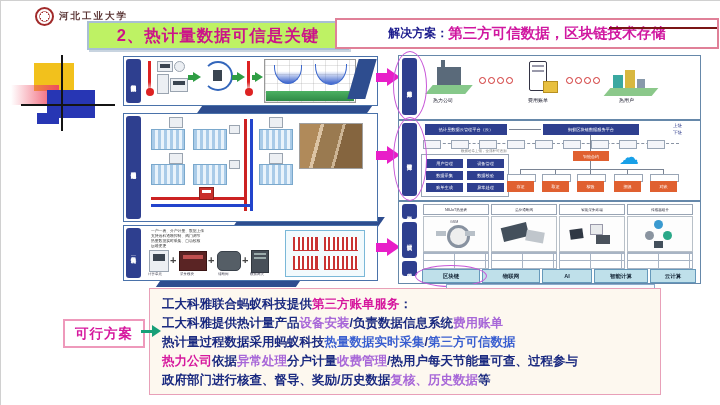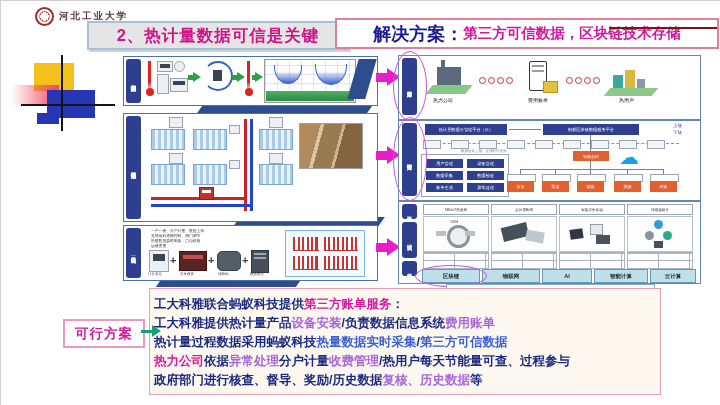--- a/index.html
+++ b/index.html
@@ -2,24 +2,24 @@
 <html><head>
 <meta charset="utf-8">
 <style>
   html,body{margin:0;padding:0;background:#e8e8e8;font-family:"Liberation Sans",sans-serif;}
   .slide{position:relative;width:720px;height:405px;background:#ffffff;border:1px solid #d0d0d0;overflow:hidden;margin:0 auto;}
   .abs{position:absolute;}
   
   .ulogo{left:34px;top:6px;display:flex;align-items:center;gap:5px;}
   .uring{width:15px;height:15px;border:2px solid #a12a2a;border-radius:50%;background:radial-gradient(circle,#fff 40%,#a12a2a 42%,#fff 55%);}
   .utext{font-family:"Liberation Serif",serif;font-size:9.5px;color:#5a3535;letter-spacing:2px;font-weight:bold;}
-  .titlebox{left:86px;top:20px;width:258px;height:25px;border:2px solid #a8bfd4;box-shadow:2px 2px 0 #c8d4e0;display:flex;align-items:center;justify-content:center;background:#e5e5e5;}
+  .titlebox{left:86px;top:20px;width:258px;height:25px;border:2px solid #a8bfd4;box-shadow:2px 2px 0 #c8d4e0;display:flex;align-items:center;justify-content:center;background:#bef264;}
   .titlebox span{font-size:16.5px;font-weight:bold;color:#cc1488;letter-spacing:1px;}
   .solbox{left:334px;top:17px;width:380px;height:27px;border:2px solid #e08098;display:flex;align-items:center;justify-content:center;background:#fff;white-space:nowrap;}
-  .sol-l{font-size:18px;font-weight:bold;color:#1a1a8c;}
+  .sol-l{font-size:12px;font-weight:bold;color:#1a1a8c;}
   .sol-t{font-size:14.5px;font-weight:bold;color:#d018a0;}
   .clogo{left:636px;top:3px;display:flex;align-items:flex-start;gap:4px;}
   .cring{width:16px;height:16px;border-radius:50%;background:radial-gradient(circle at 40% 40%,#fff 25%,#c01818 28%);border:1px solid #901010;}
   .ctext{font-size:11px;font-weight:bold;color:#c01818;letter-spacing:2px;line-height:12px;}
   .csub{width:52px;height:2px;background:#901010;margin-top:2px;}
   .csub2{width:52px;height:1px;background:#b05050;margin-top:1px;}
   .redline{left:608px;top:26px;width:108px;height:2px;background:#7a1515;}
   
   .dec-y{left:33px;top:62px;width:40px;height:28px;background:#f2c11c;}
   .dec-p{left:10px;top:84px;width:48px;height:20px;background:linear-gradient(to left,#ee4a62,rgba(255,255,255,0));}
@@ -64,21 +64,21 @@
   .cap{border:1px solid #99a5b5;background:#fff;font-size:3.2px;color:#556;display:flex;align-items:center;justify-content:center;}
   .cloud{font-size:20px;color:#18a0e8;line-height:20px;}
   .hl{background:#7a8494;}
   .reddot{width:5px;height:5px;border-radius:50%;border:1px solid #d03030;background:#fff;}
   .pcheader{border:1px solid #99a5b5;background:#fff;font-size:3.6px;color:#334;display:flex;align-items:center;justify-content:center;white-space:nowrap;}
   .imgbox{border:1px solid #b8c0c8;background:#fdfdfd;}
   .lgrid{border:1px solid #a8b4c4;background-image:repeating-linear-gradient(90deg,transparent 0 30px,#a8b4c4 30px 31px),repeating-linear-gradient(0deg,transparent 0 6.5px,#a8b4c4 6.5px 7.5px);background-color:#fff;}
   .btn{background:#bfe0ea;border:1px solid #6699bb;display:flex;align-items:center;justify-content:center;font-size:5.5px;color:#123;font-weight:bold;}
   .iclabel{font-size:5px;color:#223;white-space:nowrap;}
   
-  .ftext{left:148px;top:287px;width:512px;height:107px;border:1.5px solid #e8a0b8;background:#fdf8ef;padding:6px 4px;box-sizing:border-box;}
+  .ftext{left:148px;top:287px;width:512px;height:107px;border:1.5px solid #e8a0b8;background:#fdf8ef;padding:6px 12px;box-sizing:border-box;}
   .tl{font-size:12.5px;font-weight:bold;line-height:19px;white-space:nowrap;}
   .navy{color:#1b2a80;}.mag{color:#d6189e;}.vio{color:#a868d8;}.blu{color:#3a5fd0;}
   .feas{left:62px;top:318px;width:78px;height:25px;border:2px solid #ee99bb;display:flex;align-items:center;justify-content:center;background:#fff;}
   .feas span{font-size:13.5px;font-weight:bold;color:#d6189e;letter-spacing:1px;}
   .mgmt{left:445px;top:283px;width:207px;height:22px;border:1.5px solid #8aaccc;display:flex;align-items:center;justify-content:center;background:#f8fbff;}
   .mgmt span{font-size:13.5px;font-weight:bold;color:#d6189e;}
   .tarrowtail{left:140px;top:329px;width:11px;height:3px;background:#18a078;}
   .tarrowhead{left:151px;top:324px;width:0;height:0;border-left:9px solid #18a078;border-top:6.5px solid transparent;border-bottom:6.5px solid transparent;}
 </style>
 </head>

